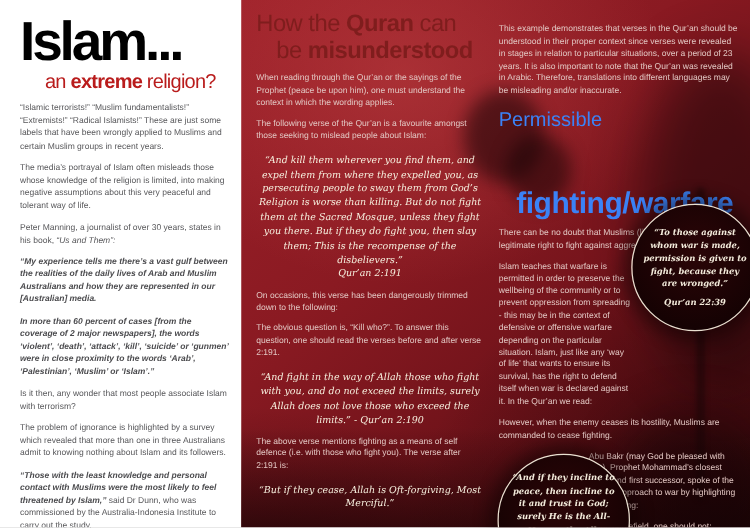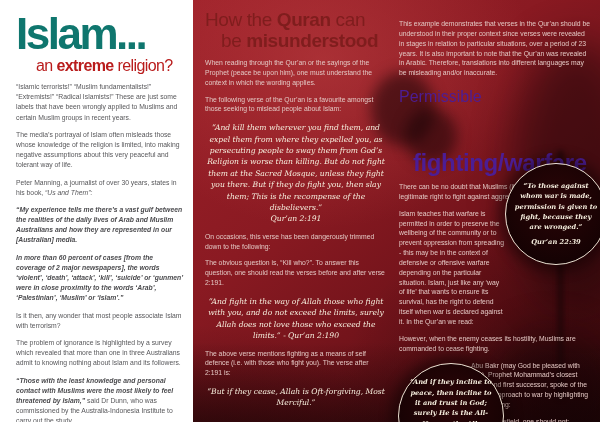--- a/index.html
+++ b/index.html
@@ -26,21 +26,21 @@
   .blob-c { left:318px; top:40px;  width:130px; height:270px; filter:blur(20px); background:rgba(22,3,5,0.50); }
   .blob-d { left:300px; top:330px; width:120px; height:120px; filter:blur(18px); background:rgba(18,2,4,0.45); }
   .drip   { left:364px; top:150px; width:7px;   height:250px; border-radius:4px; filter:blur(2px); background:rgba(24,3,5,0.55); }
   .bottom-shade { position:absolute; left:0; bottom:0; width:100%; height:80px;
     background:linear-gradient(rgba(15,2,3,0), rgba(15,2,3,0.55)); }
 
   
   .left-col { position:absolute; left:16px; top:6px; width:168px; }
   .main-title {
     font-size:44px; font-weight:bold; letter-spacing:-2.5px;
-    color:#0f766e; line-height:1; margin-top:6px;
+    color:#000000; line-height:1; margin-top:6px;
   }
   .sub-title {
     font-size:16px; letter-spacing:-0.6px; color:#b91c1c;
     margin:1px 0 0 20px;
   }
   .sub-title b { letter-spacing:-0.6px; }
   .lbody { font-size:6.8px; line-height:1.5; color:#57575a; margin-top:7px; }
   .lquote { font-weight:bold; font-style:italic; color:#4b4b4e; }
   .ital { font-style:italic; }
 
@@ -53,21 +53,21 @@
   }
   .serif-quote .cite-block { display:block; }
 
   
   .mid-col { position:absolute; left:205px; top:10px; width:182px; }
   .mid-heading { font-size:19px; line-height:1.08; color:#7f1d1d; font-weight:normal; letter-spacing:-0.4px; }
   .mid-heading .line2 { display:block; margin-left:16px; }
 
   
   .right-col { position:absolute; left:399px; top:12px; width:192px; }
-  .right-heading { margin-top:11px; color:#4c1d95; line-height:1.05; }
+  .right-heading { margin-top:11px; color:#3b82f6; line-height:1.05; }
   .right-heading .line1 { font-size:16px; font-weight:normal; display:block; }
   .right-heading .line2 { font-size:24px; font-weight:bold; display:block; margin-left:14px; letter-spacing:-0.4px;margin-top:44px; }
   .c1-spacer { float:right; width:86px; height:106px; margin-top:22px; }
 
   .quote-circle {
     position:absolute; border-radius:50%;
     background:radial-gradient(circle at 50% 38%, #2b0507 0%, #150203 75%);
     border:1px solid #e9e0d1;
     box-shadow:0 0 12px 7px rgba(10,1,2,0.45);
     display:flex; flex-direction:column; justify-content:center;

